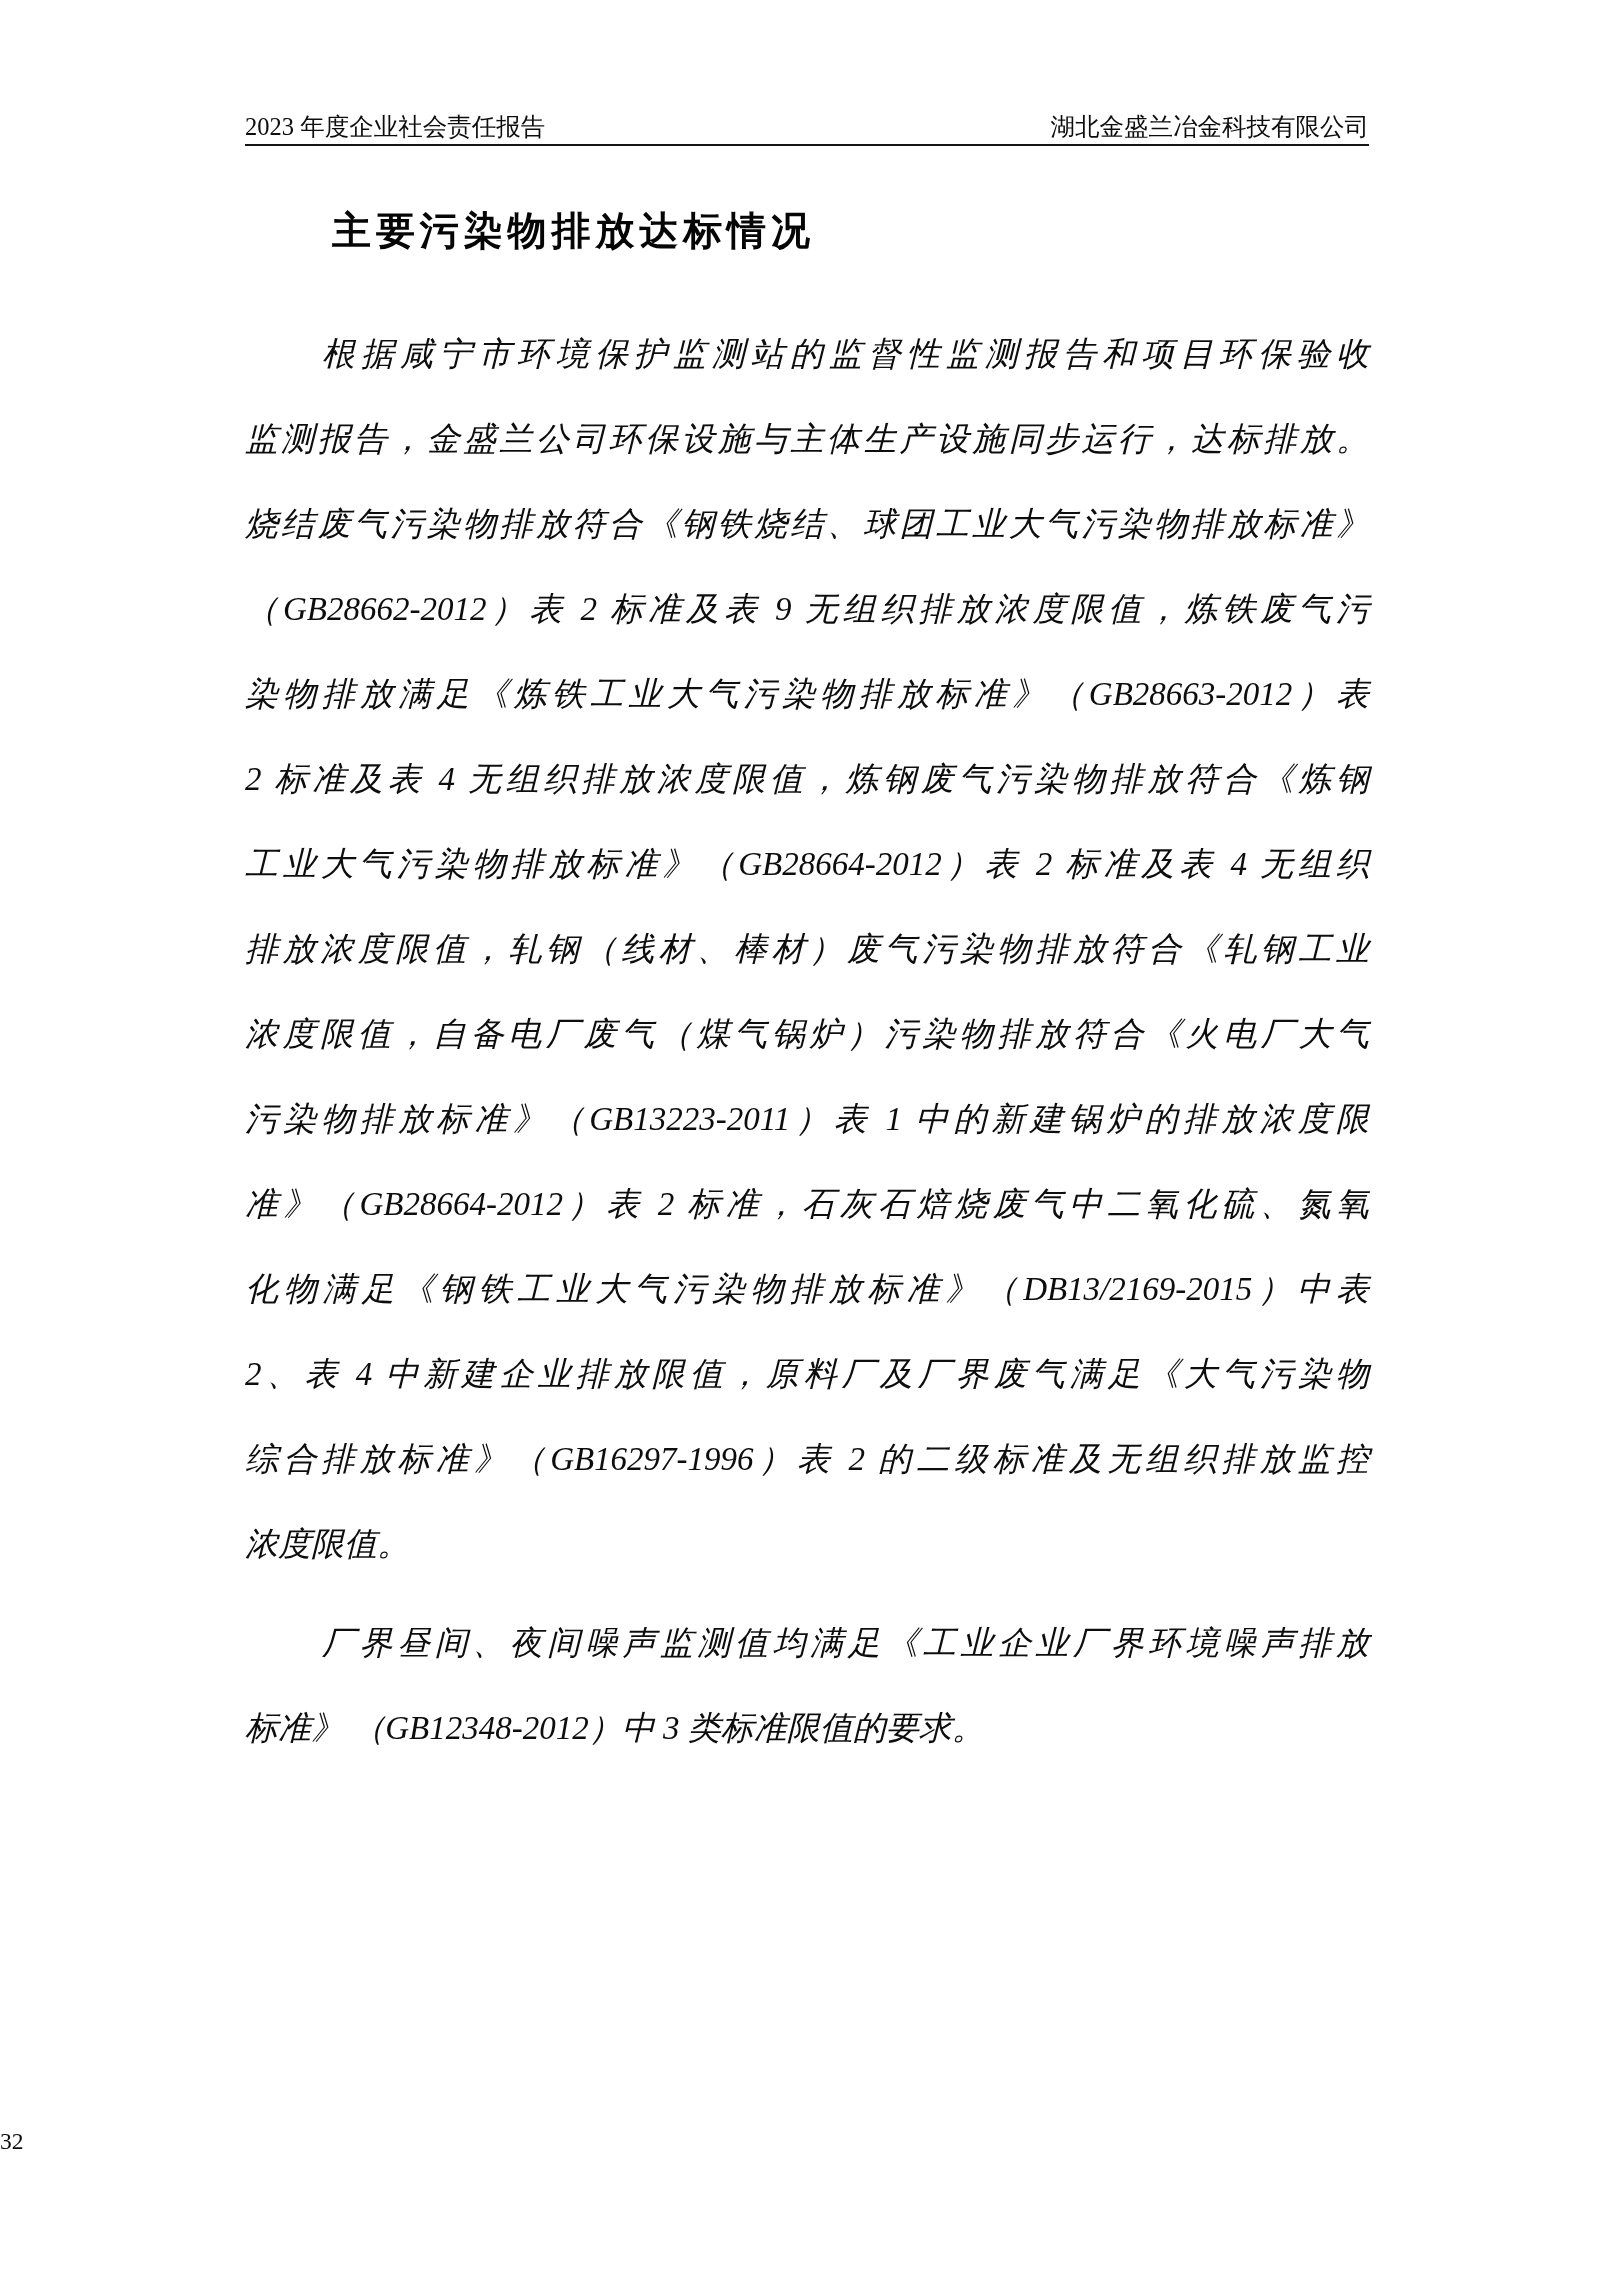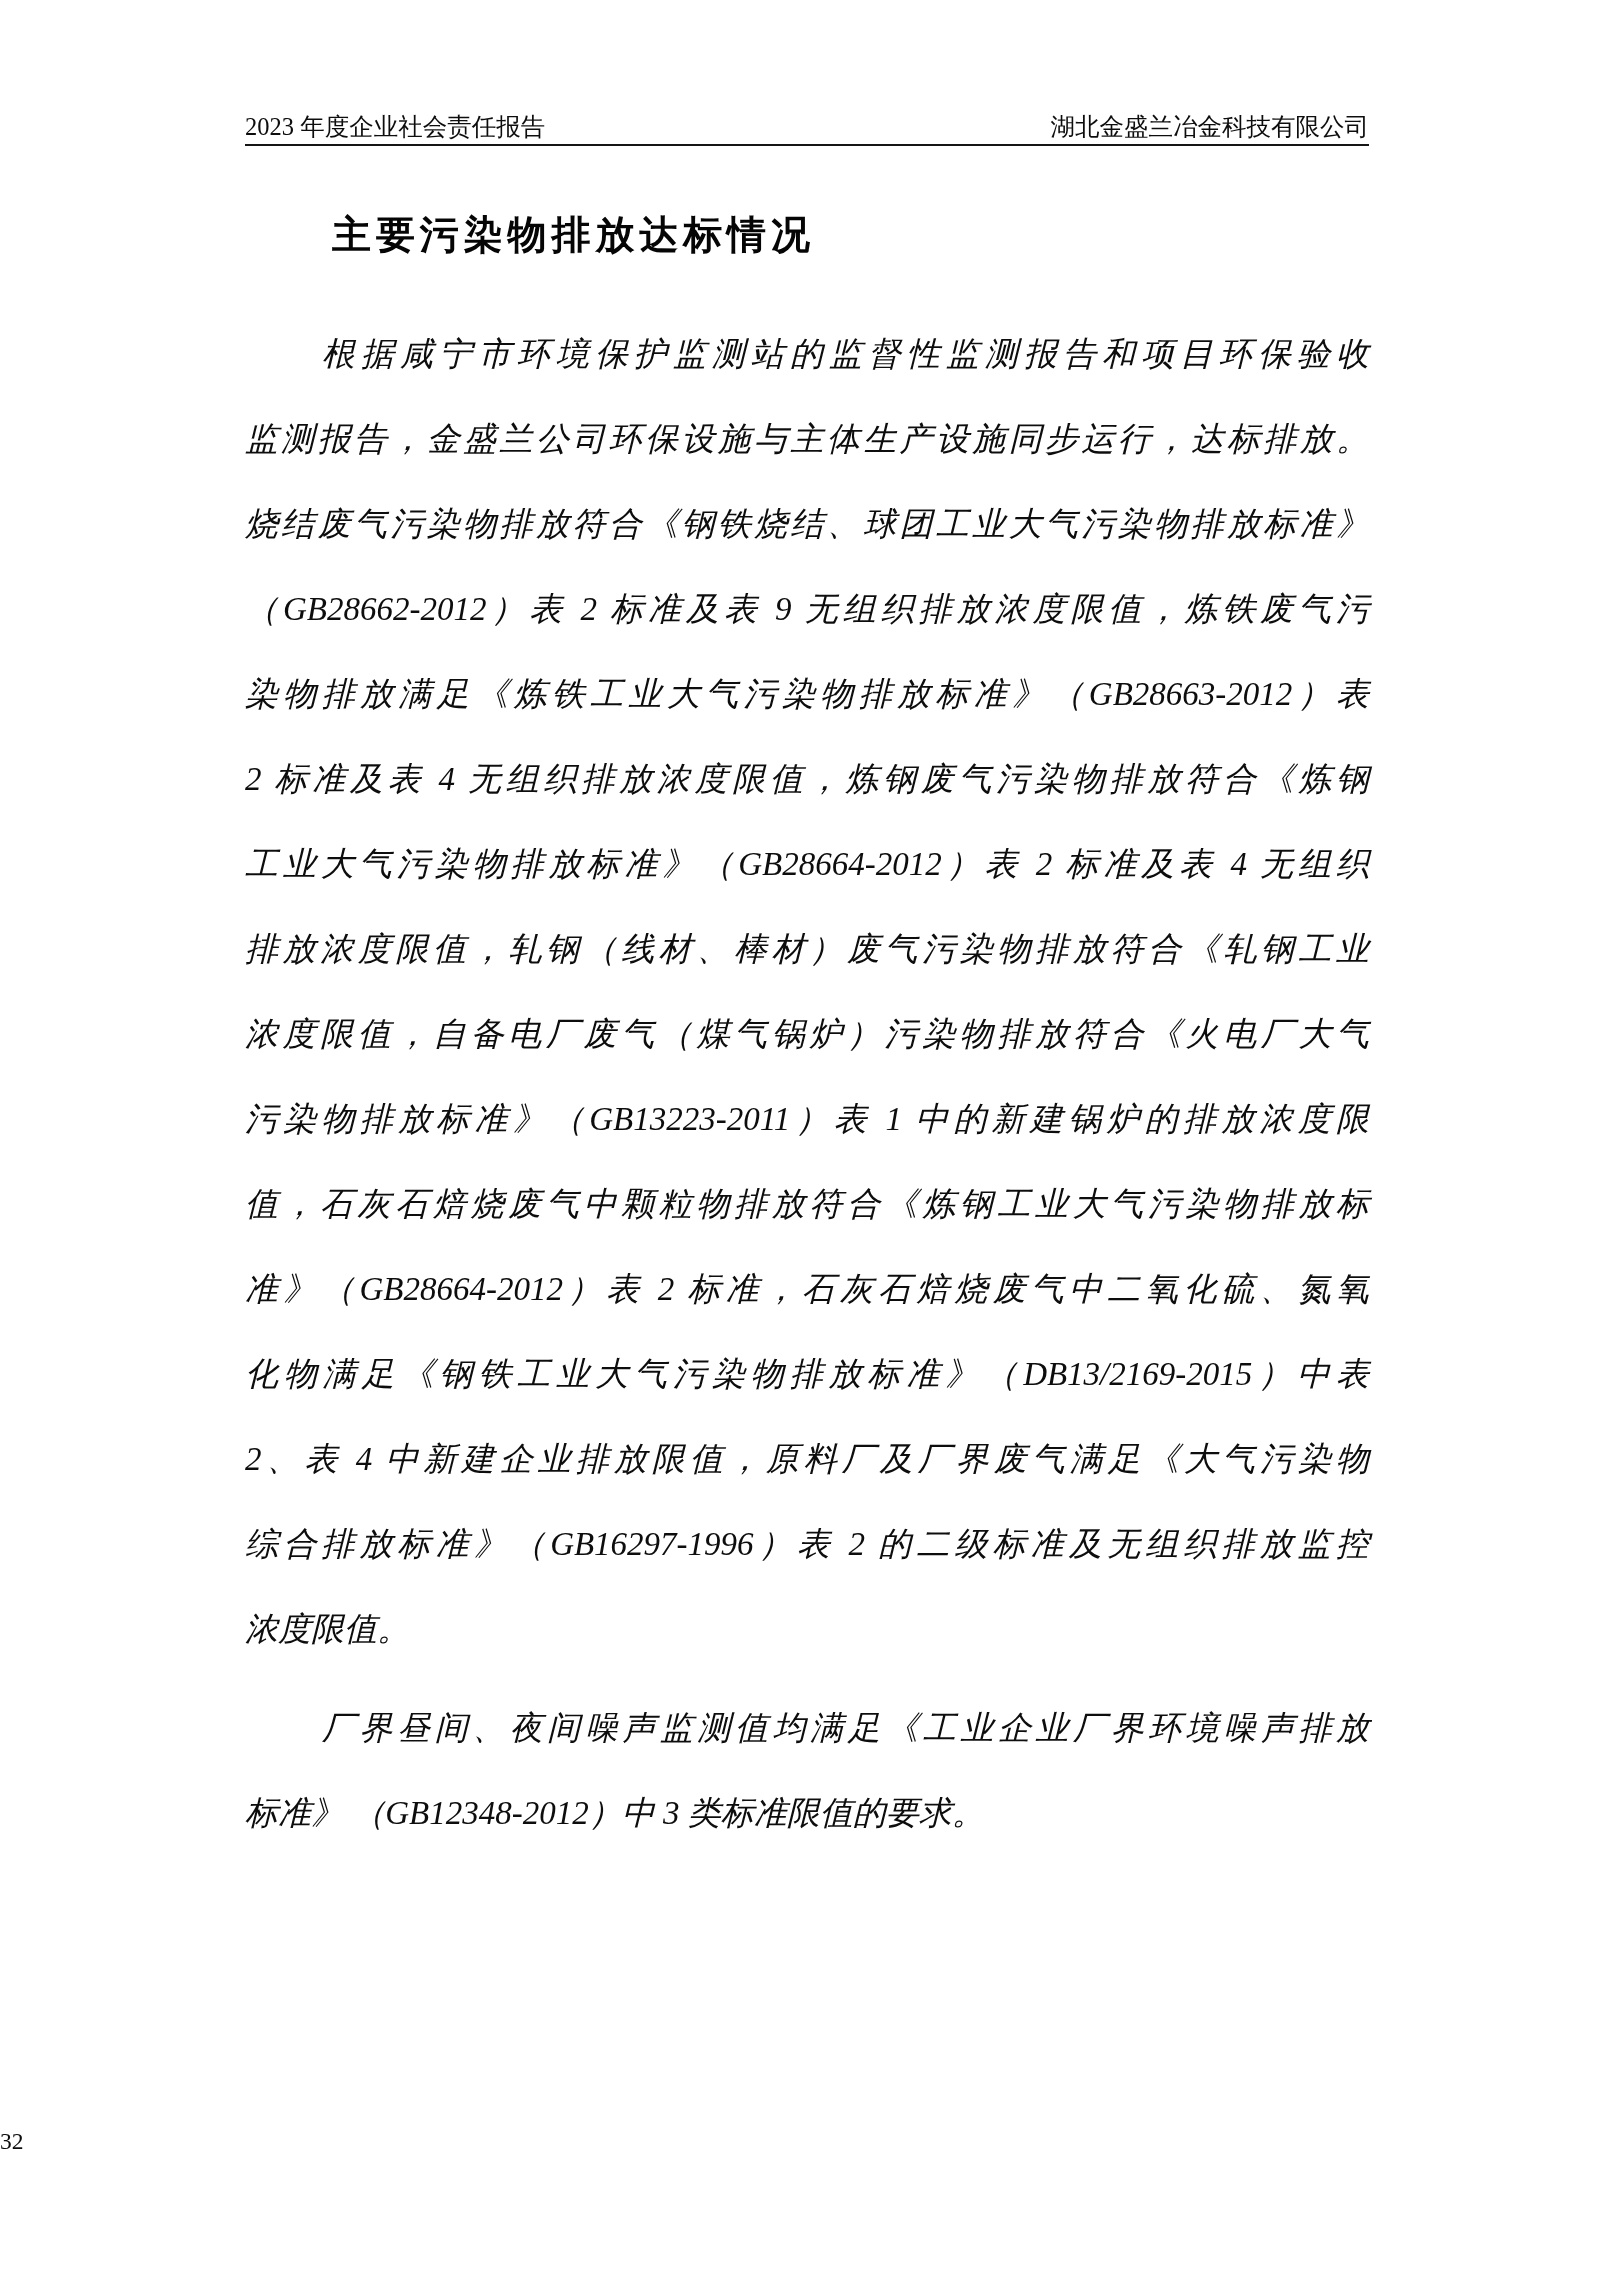--- a/index.html
+++ b/index.html
@@ -25,21 +25,21 @@
     font-size: 24.5px;
     line-height: 29px;
     padding-bottom: 2.9px;
     border-bottom: 2.9px solid #151515;
   }
   
   .doc-title {
     position: absolute;
     left: 332px;
     top: 212px;
-    font-family: Liberation Sans, sans-serif;
+    font-family: Liberation Mono, monospace;
     font-weight: bold;
     font-size: 39px;
     line-height: 45px;
     letter-spacing: 4.9px;
     color: #050505;
   }
   
   .bodytext {
     position: absolute;
     left: 245px;
@@ -90,21 +90,20 @@
       <div class="line indent">根据咸宁市环境保护监测站的监督性监测报告和项目环保验收</div>
       <div class="line">监测报告，金盛兰公司环保设施与主体生产设施同步运行，达标排放。</div>
       <div class="line">烧结废气污染物排放符合《钢铁烧结、球团工业大气污染物排放标准》</div>
       <div class="line">（GB28662-2012）表 2 标准及表 9 无组织排放浓度限值，炼铁废气污</div>
       <div class="line">染物排放满足《炼铁工业大气污染物排放标准》（GB28663-2012）表</div>
       <div class="line">2 标准及表 4 无组织排放浓度限值，炼钢废气污染物排放符合《炼钢</div>
       <div class="line">工业大气污染物排放标准》（GB28664-2012）表 2 标准及表 4 无组织</div>
       <div class="line">排放浓度限值，轧钢（线材、棒材）废气污染物排放符合《轧钢工业</div>
       <div class="line">浓度限值，自备电厂废气（煤气锅炉）污染物排放符合《火电厂大气</div>
       <div class="line">污染物排放标准》（GB13223-2011）表 1 中的新建锅炉的排放浓度限</div>
-      <div class="line">值，石灰石焙烧废气中颗粒物排放符合《炼钢工业大气污染物排放标</div>
       <div class="line">准》（GB28664-2012）表 2 标准，石灰石焙烧废气中二氧化硫、氮氧</div>
       <div class="line">化物满足《钢铁工业大气污染物排放标准》（DB13/2169-2015）中表</div>
       <div class="line">2、表 4 中新建企业排放限值，原料厂及厂界废气满足《大气污染物</div>
       <div class="line">综合排放标准》（GB16297-1996）表 2 的二级标准及无组织排放监控</div>
       <div class="line short">浓度限值。</div>
     </div>
     <div class="para2">
       <div class="line indent">厂界昼间、夜间噪声监测值均满足《工业企业厂界环境噪声排放</div>
       <div class="line short">标准》 （GB12348-2012）中 3 类标准限值的要求。</div>
     </div>

